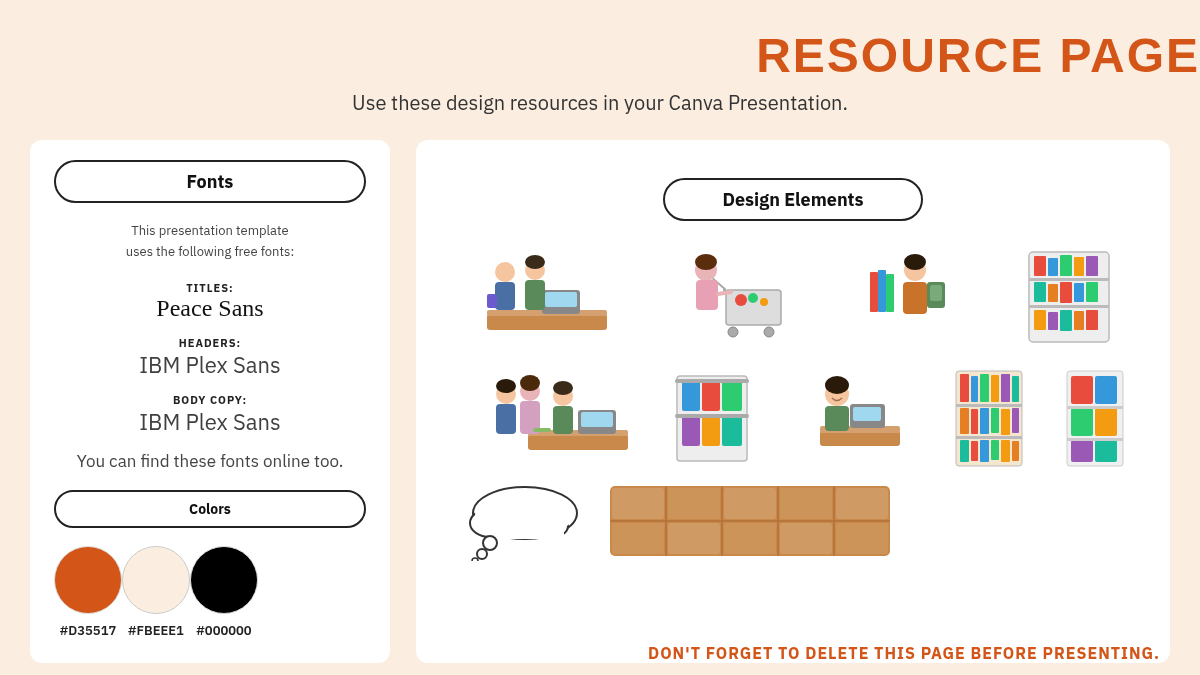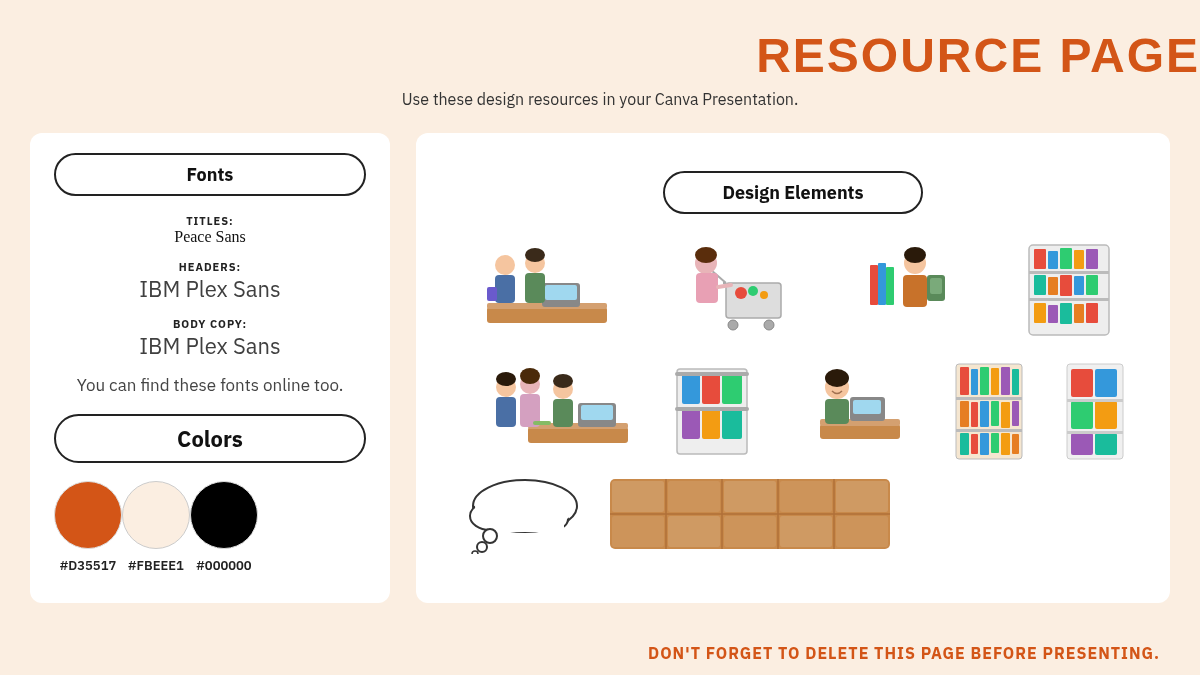--- a/index.html
+++ b/index.html
@@ -23,21 +23,21 @@
       font-size: 48px;
       font-weight: 900;
       color: #D35517;
       letter-spacing: 2px;
       text-transform: uppercase;
       font-family: Arial Black, sans-serif;
       text-align: right;
     }
 
     .page-subtitle {
-      font-size: 16px;
+      font-size: 20px;
       color: #333;
       margin-top: 6px;
     }
 
     .main-content {
       display: flex;
       gap: 26px;
       padding: 0 30px;
       margin-top: 14px;
     }
@@ -78,21 +78,21 @@
 
     .font-label {
       font-size: 11px;
       font-weight: 800;
       letter-spacing: 1px;
       color: #222;
       text-transform: uppercase;
     }
 
     .font-name-title {
-      font-size: 16px;
+      font-size: 24px;
       font-family: Georgia, serif;
       color: #111;
     }
 
     .font-name-body {
       font-size: 22px;
       font-family: 'IBM Plex Sans', Arial, sans-serif;
       color: #404040;
     }
 
@@ -102,21 +102,21 @@
       color: #444;
       margin: 14px 0 18px;
     }
 
     .colors-section-header {
       border: 2px solid #222;
       border-radius: 30px;
       text-align: center;
       padding: 8px 20px;
       font-weight: 800;
-      font-size: 22px;
+      font-size: 14px;
       color: #111;
       margin-bottom: 18px;
     }
 
     .color-swatches {
       display: flex;
       justify-content: flex-start;
       align-items: flex-start;
       margin-top: 10px;
     }
@@ -176,20 +176,23 @@
   <div class="page-title">RESOURCE PAGE</div>
   <div class="page-subtitle">Use these design resources in your Canva Presentation.</div>
 </div>
 
 <div class="main-content">
 
   <div class="left-panel">
 
     <div class="section-header-box">Fonts</div>
 
+    <div class="fonts-desc">
+      This presentation template<br>uses the following free fonts:
+    </div>
 
     <div class="font-entry">
       <div class="font-label">TITLES:</div>
       <div class="font-name-title">Peace Sans</div>
     </div>
 
     <div class="font-entry">
       <div class="font-label">HEADERS:</div>
       <div class="font-name-body">IBM Plex Sans</div>
     </div>

